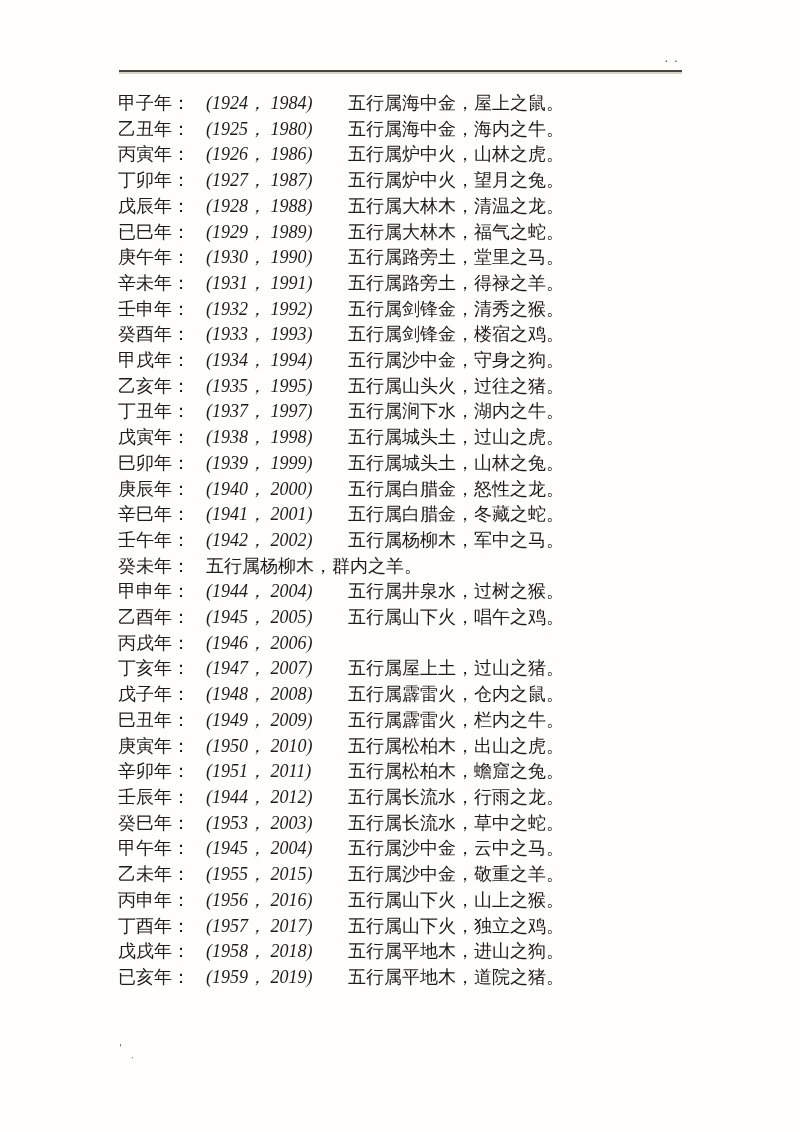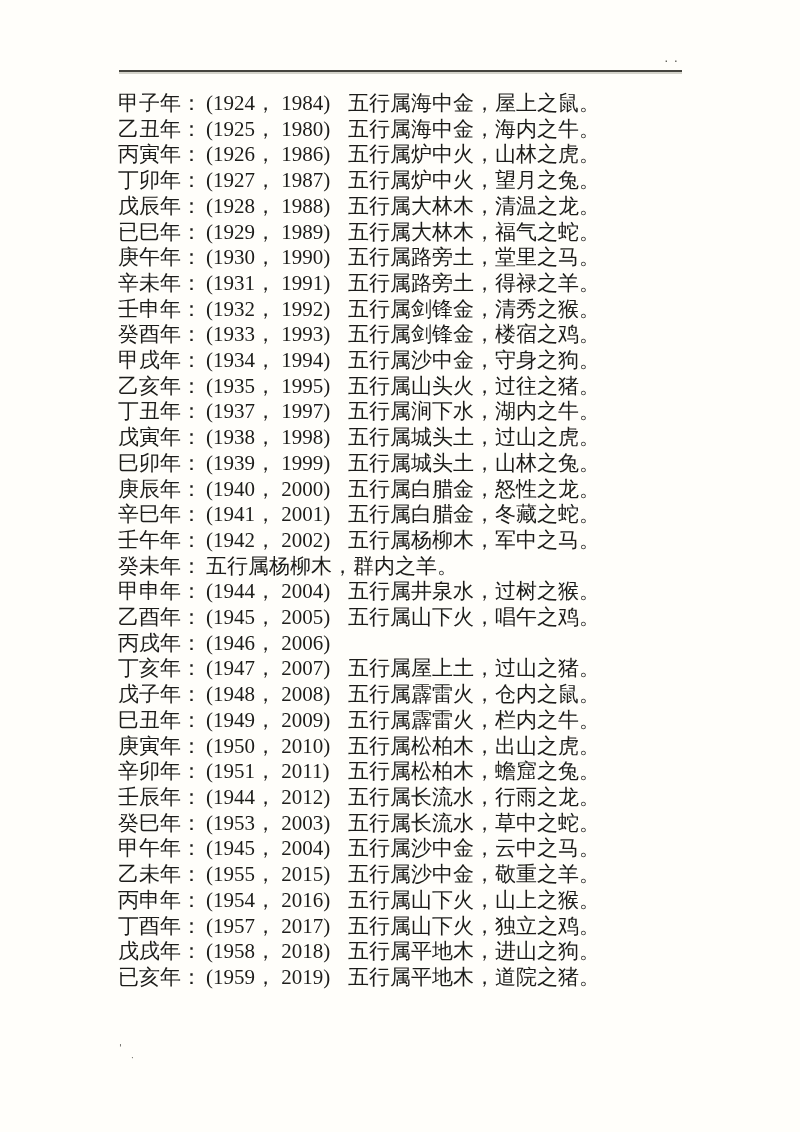--- a/index.html
+++ b/index.html
@@ -25,24 +25,24 @@
   .corner-dots{
     position:absolute;left:663px;top:53px;
     font-family:"DejaVu Sans Mono",monospace;
     font-size:11px;color:#63635d;letter-spacing:3px;line-height:1;
   }
   .rows{
     position:absolute;left:118px;top:91px;width:600px;
   }
   .row{
     display:flex;align-items:baseline;
-    font-size:21px;line-height:25.7px;white-space:nowrap;
+    font-size:18px;line-height:25.7px;white-space:nowrap;
   }
   .g{width:88px;flex:0 0 auto;}
-  .y{width:142px;flex:0 0 auto;}
+  .y{width:142px;flex:0 0 auto;font-style:italic;}
   .d{flex:1 1 auto;}
   .footer-mark{
     position:absolute;line-height:1;color:#55554f;
     font-family:"DejaVu Serif",serif;
   }
   .m1{left:119px;top:1043px;font-size:10px;}
   .m2{left:131px;top:1054px;font-size:9px;color:#6a6a64;}
 </style>
 </head>
 <body>
@@ -232,21 +232,21 @@
   </div>
 
   <div class="row">
     <span class="g">乙未年：</span>
     <span class="y">(1955， 2015)</span>
     <span class="d">五行属沙中金，敬重之羊。</span>
   </div>
 
   <div class="row">
     <span class="g">丙申年：</span>
-    <span class="y">(1954， 2016)</span>
+    <span class="y">(1956， 2016)</span>
     <span class="d">五行属山下火，山上之猴。</span>
   </div>
 
   <div class="row">
     <span class="g">丁酉年：</span>
     <span class="y">(1957， 2017)</span>
     <span class="d">五行属山下火，独立之鸡。</span>
   </div>
 
   <div class="row">

